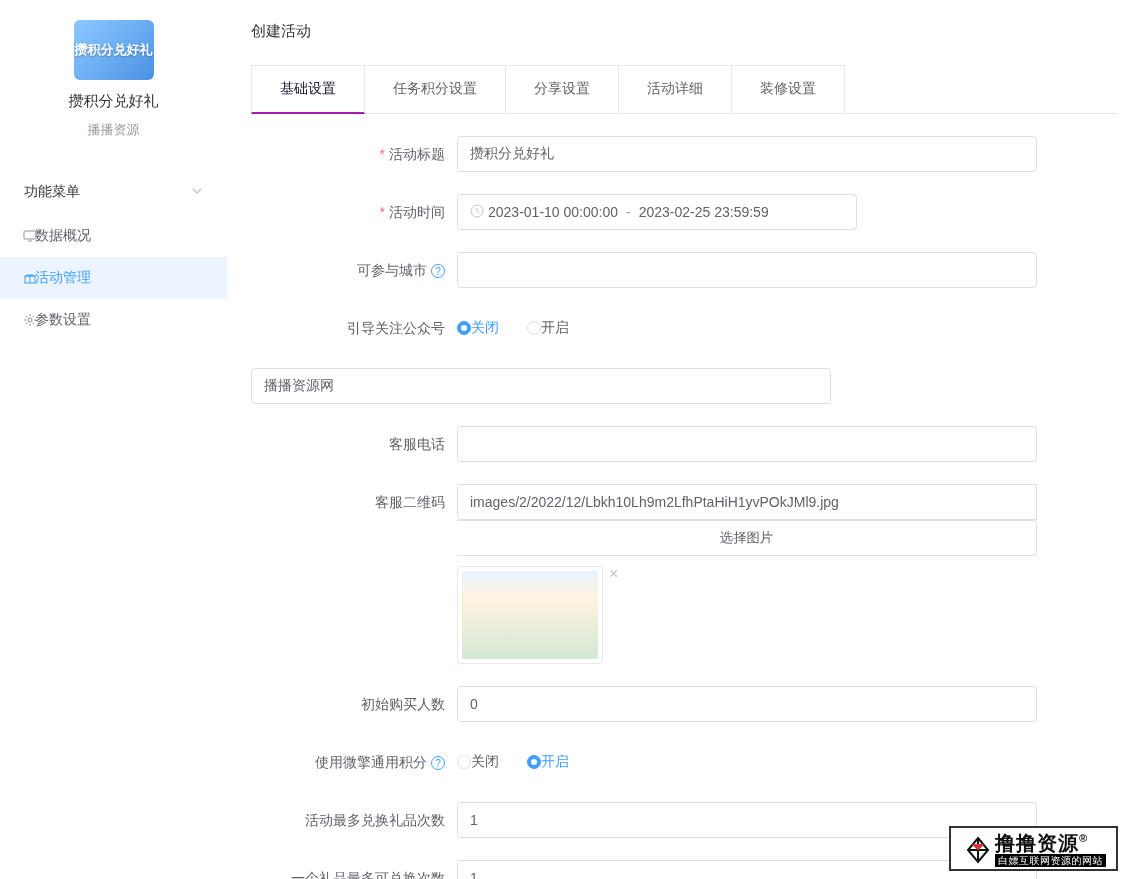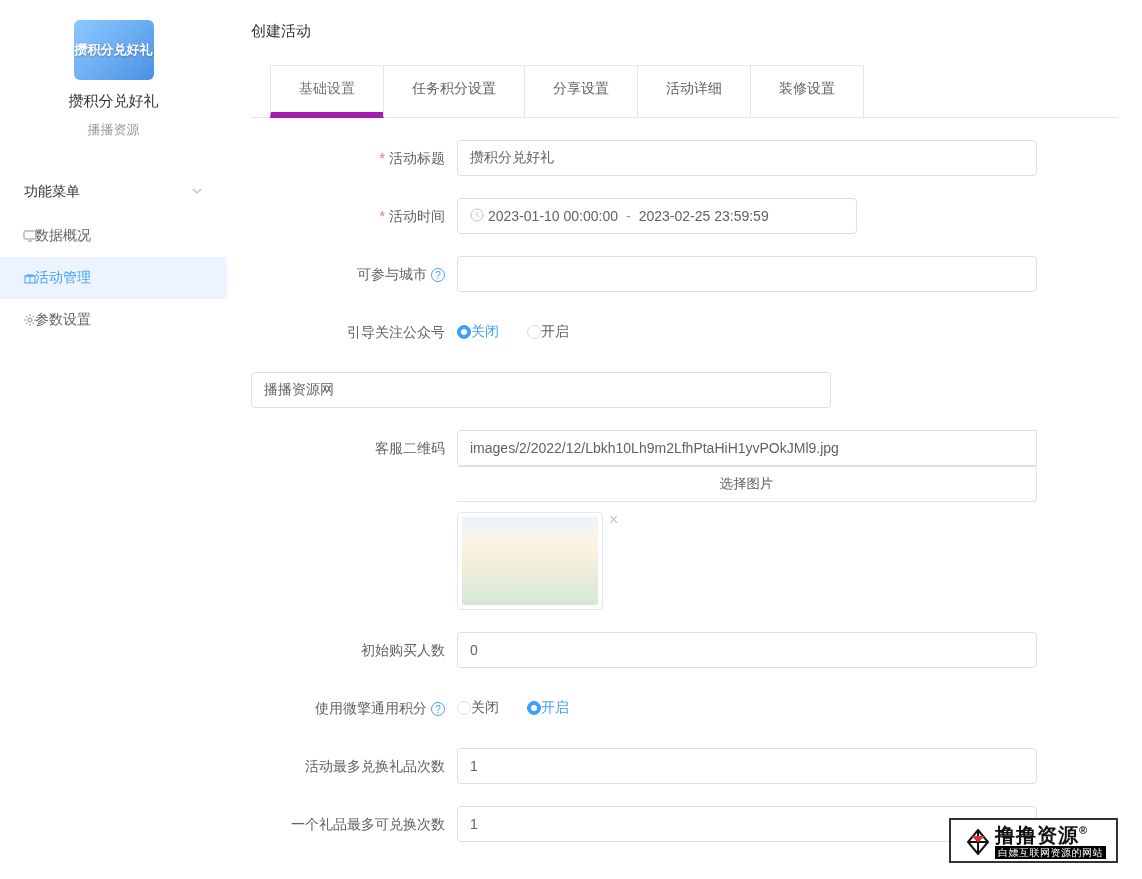--- a/index.html
+++ b/index.html
@@ -16,21 +16,21 @@
 .chev { color: #c0c4cc; }
 .menu-item { padding: 12px 24px 12px 35px; color: #606266; cursor: pointer; display: flex; align-items: center; gap: 10px; position: relative; }
 .menu-item .micon { position: absolute; left: 22px; color: #909399; width: 16px; height: 16px; display: inline-flex; align-items: center; justify-content: center; }
 .menu-item.active { background: #ecf5ff; color: #409eff; }
 .menu-item.active .micon { color: #409eff; }
 
 .main { position: absolute; left: 227px; top: 0; right: 0; height: 879px; padding: 0 24px; }
 .page-title { font-size: 15px; color: #333; padding: 22px 0 24px; }
 .tabs { display: flex; border-bottom: 1px solid #e4e7ed; }
 .tab { padding: 14px 28px; border: 1px solid #e4e7ed; border-bottom: none; background: #fff; color: #606266; cursor: pointer; margin-right: -1px; font-size: 14px; }
-.tab.active { color: #737373; border-bottom: 6px solid #a21caf; margin-bottom: -1px; margin-left: 19px; }
+.tab.active { color: #0f172a; border-bottom: 2px solid #a21caf; margin-bottom: -1px; }
 
 .form { margin-top: 22px; }
 .row { display: flex; align-items: flex-start; margin-bottom: 22px; }
 .lbl { width: 206px; min-width: 206px; text-align: right; padding-right: 12px; color: #606266; line-height: 36px; font-size: 14px; }
 .req::before { content: "*"; color: #f56c6c; margin-right: 4px; }
 .help-icon { display: inline-block; width: 14px; height: 14px; border: 1px solid #409eff; border-radius: 50%; color: #409eff; font-size: 10px; line-height: 13px; text-align: center; margin-left: 4px; cursor: pointer; vertical-align: middle; }
 .ctrl { flex: 1; max-width: 580px; }
 .inp { width: 100%; height: 36px; border: 1px solid #dcdfe6; border-radius: 4px; padding: 0 12px; font-size: 14px; color: #606266; outline: none; }
 .dtrange { width: 400px; height: 36px; border: 1px solid #dcdfe6; border-radius: 4px; display: flex; align-items: center; padding: 0 12px; color: #606266; gap: 4px; }
 .dtrange .clk { color: #c0c4cc; }
@@ -43,21 +43,21 @@
 .radio.checked .rlbl { color: #409eff; }
 .rlbl { color: #606266; }
 .file-row { display: flex; width: 100%; flex-direction: column; }
 .file-row .inp { border-radius: 4px 0 0 4px; }
 .file-btn { height: 36px; padding: 0 14px; border: 1px solid #dcdfe6; border-left: none; border-radius: 0 4px 4px 0; background: #fff; cursor: pointer; color: #606266; }
 .preview-wrap { margin-top: 10px; display: flex; align-items: flex-start; gap: 6px; }
 .preview { width: 146px; height: 98px; border: 1px solid #e4e7ed; border-radius: 4px; padding: 4px; }
 .preview-img { width: 100%; height: 100%; background: linear-gradient(180deg, #e8f4ff 0%, #fff3e0 30%, #d4e8d4 100%); border-radius: 2px; }
 .del-x { color: #c0c4cc; cursor: pointer; font-size: 16px; line-height: 1; }
 
-.watermark { position: absolute; right: 24px; bottom: 16px; border: 2px solid #333; padding: 4px 10px 2px; background: #fff; display: flex; align-items: center; gap: 0; }
+.watermark { position: absolute; right: 24px; bottom: 8px; border: 2px solid #333; padding: 4px 10px 2px; background: #fff; display: flex; align-items: center; gap: 0; }
 .wm-logo { width: 34px; height: 34px; display: flex; align-items: center; justify-content: center; }
 .wm-txt { display: flex; flex-direction: column; line-height: 1.1; }
 .wm-main { font-size: 20px; font-weight: bold; color: #111; letter-spacing: 1px; }
 .wm-reg { font-size: 11px; vertical-align: super; }
 .wm-sub { font-size: 10px; color: #111; background: #000; color: #fff; padding: 1px 3px; align-self: flex-end; letter-spacing: 0.5px; }
 </style>
 </head>
 <body>
 
 <div class="sidebar">
@@ -161,20 +161,24 @@
               <span class="rlbl">开启</span>
             </span>
         </div>
       </div>
     </div>
 
     <div class="row">
       <div class="ctrl"><input class="inp" value="播播资源网" style=""></div>
     </div>
 
+    <div class="row">
+      <div class="lbl">客服电话</div>
+      <div class="ctrl"><input class="inp" value="" style=""></div>
+    </div>
 
     <div class="row">
       <div class="lbl">客服二维码</div>
       <div class="ctrl">
         <div class="file-row">
           <input class="inp" value="images/2/2022/12/Lbkh10Lh9m2LfhPtaHiH1yvPOkJMl9.jpg" style="">
           <button class="file-btn">选择图片</button>
         </div>
         <div class="preview-wrap">
           <div class="preview">

